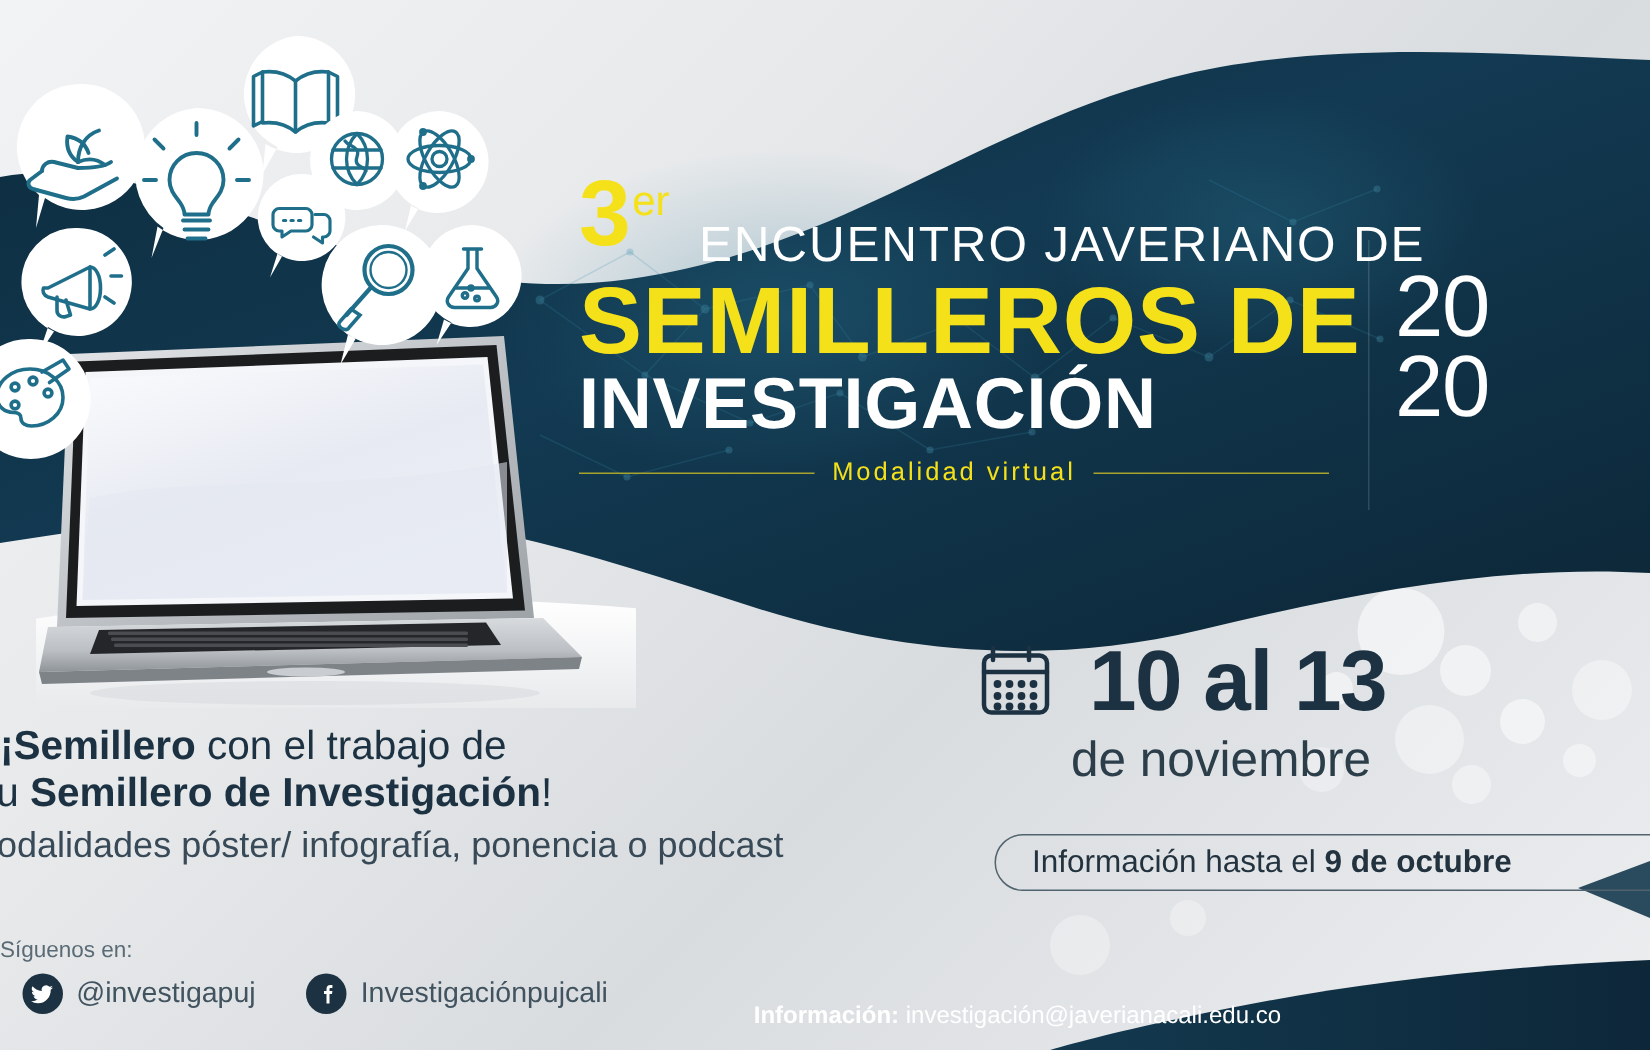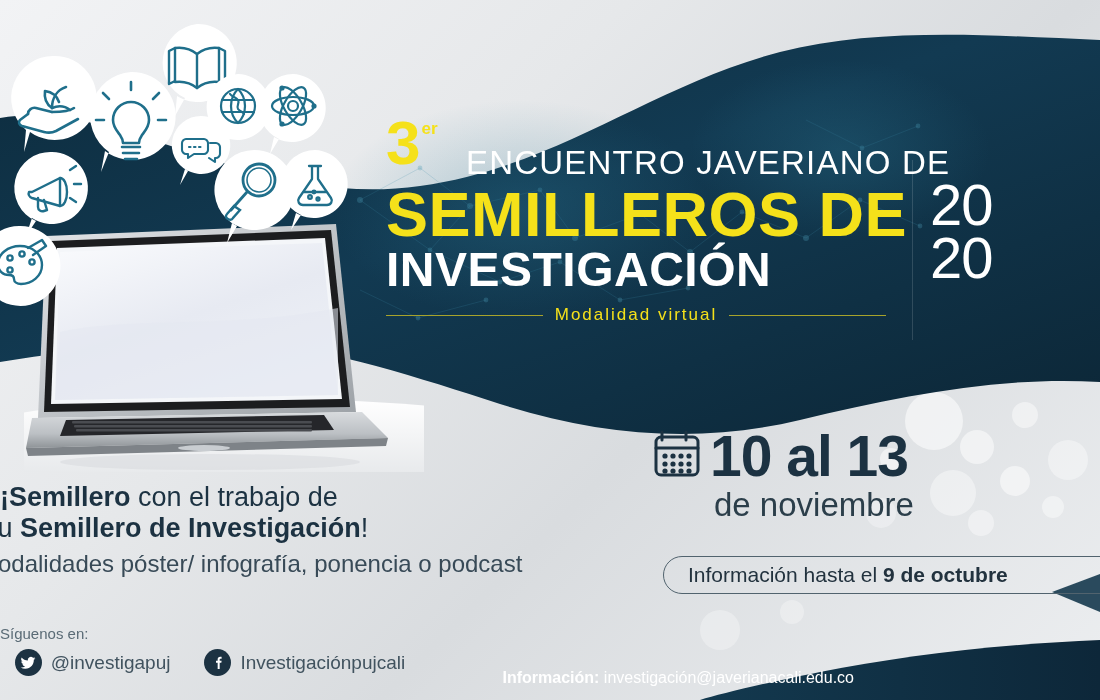--- a/index.html
+++ b/index.html
@@ -23,21 +23,21 @@
   #title-block{
     position:absolute;left:386px;top:118px;width:530px;
     color:#ffffff;
   }
   #ordinal-row{display:flex;align-items:flex-start;height:56px;}
   #ordinal{
     font-size:62px;font-weight:700;color:#F5E11A;line-height:.82;
     font-family:"Liberation Sans",sans-serif;
   }
   #ordinal-sup{
-    font-size:17px;font-weight:700;color:#F5E11A;line-height:1;
+    font-size:28px;font-weight:400;color:#F5E11A;line-height:1;
     margin-top:2px;margin-left:1px;
   }
   #line-encuentro{
     position:absolute;left:80px;top:26px;
     font-size:33px;letter-spacing:1.2px;font-weight:400;color:#fff;
     white-space:nowrap;
   }
   #line-semilleros{
     margin-top:8px;
     font-size:63px;font-weight:700;color:#F5E11A;letter-spacing:.5px;
@@ -87,21 +87,21 @@
   #social-row{display:flex;align-items:center;justify-content:center;gap:34px;}
   .social-item{display:flex;align-items:center;gap:9px;}
   .social-badge{
     width:27px;height:27px;border-radius:50%;background:#1C3242;
     display:flex;align-items:center;justify-content:center;flex:none;
   }
   .social-handle{font-size:19px;color:#41535F;white-space:nowrap;}
 
   
   #date-block{position:absolute;left:652px;top:428px;}
-  #date-row{display:flex;align-items:center;gap:8px;}
+  #date-row{display:flex;align-items:flex-start;gap:24px;}
   #date-main{
     font-size:57px;font-weight:700;color:#1C3242;line-height:.92;
     letter-spacing:-1px;white-space:nowrap;
   }
   #date-sub{
     font-size:33px;color:#2B3E4A;margin-top:2px;white-space:nowrap;
     padding-left:62px;
   }
 
   

